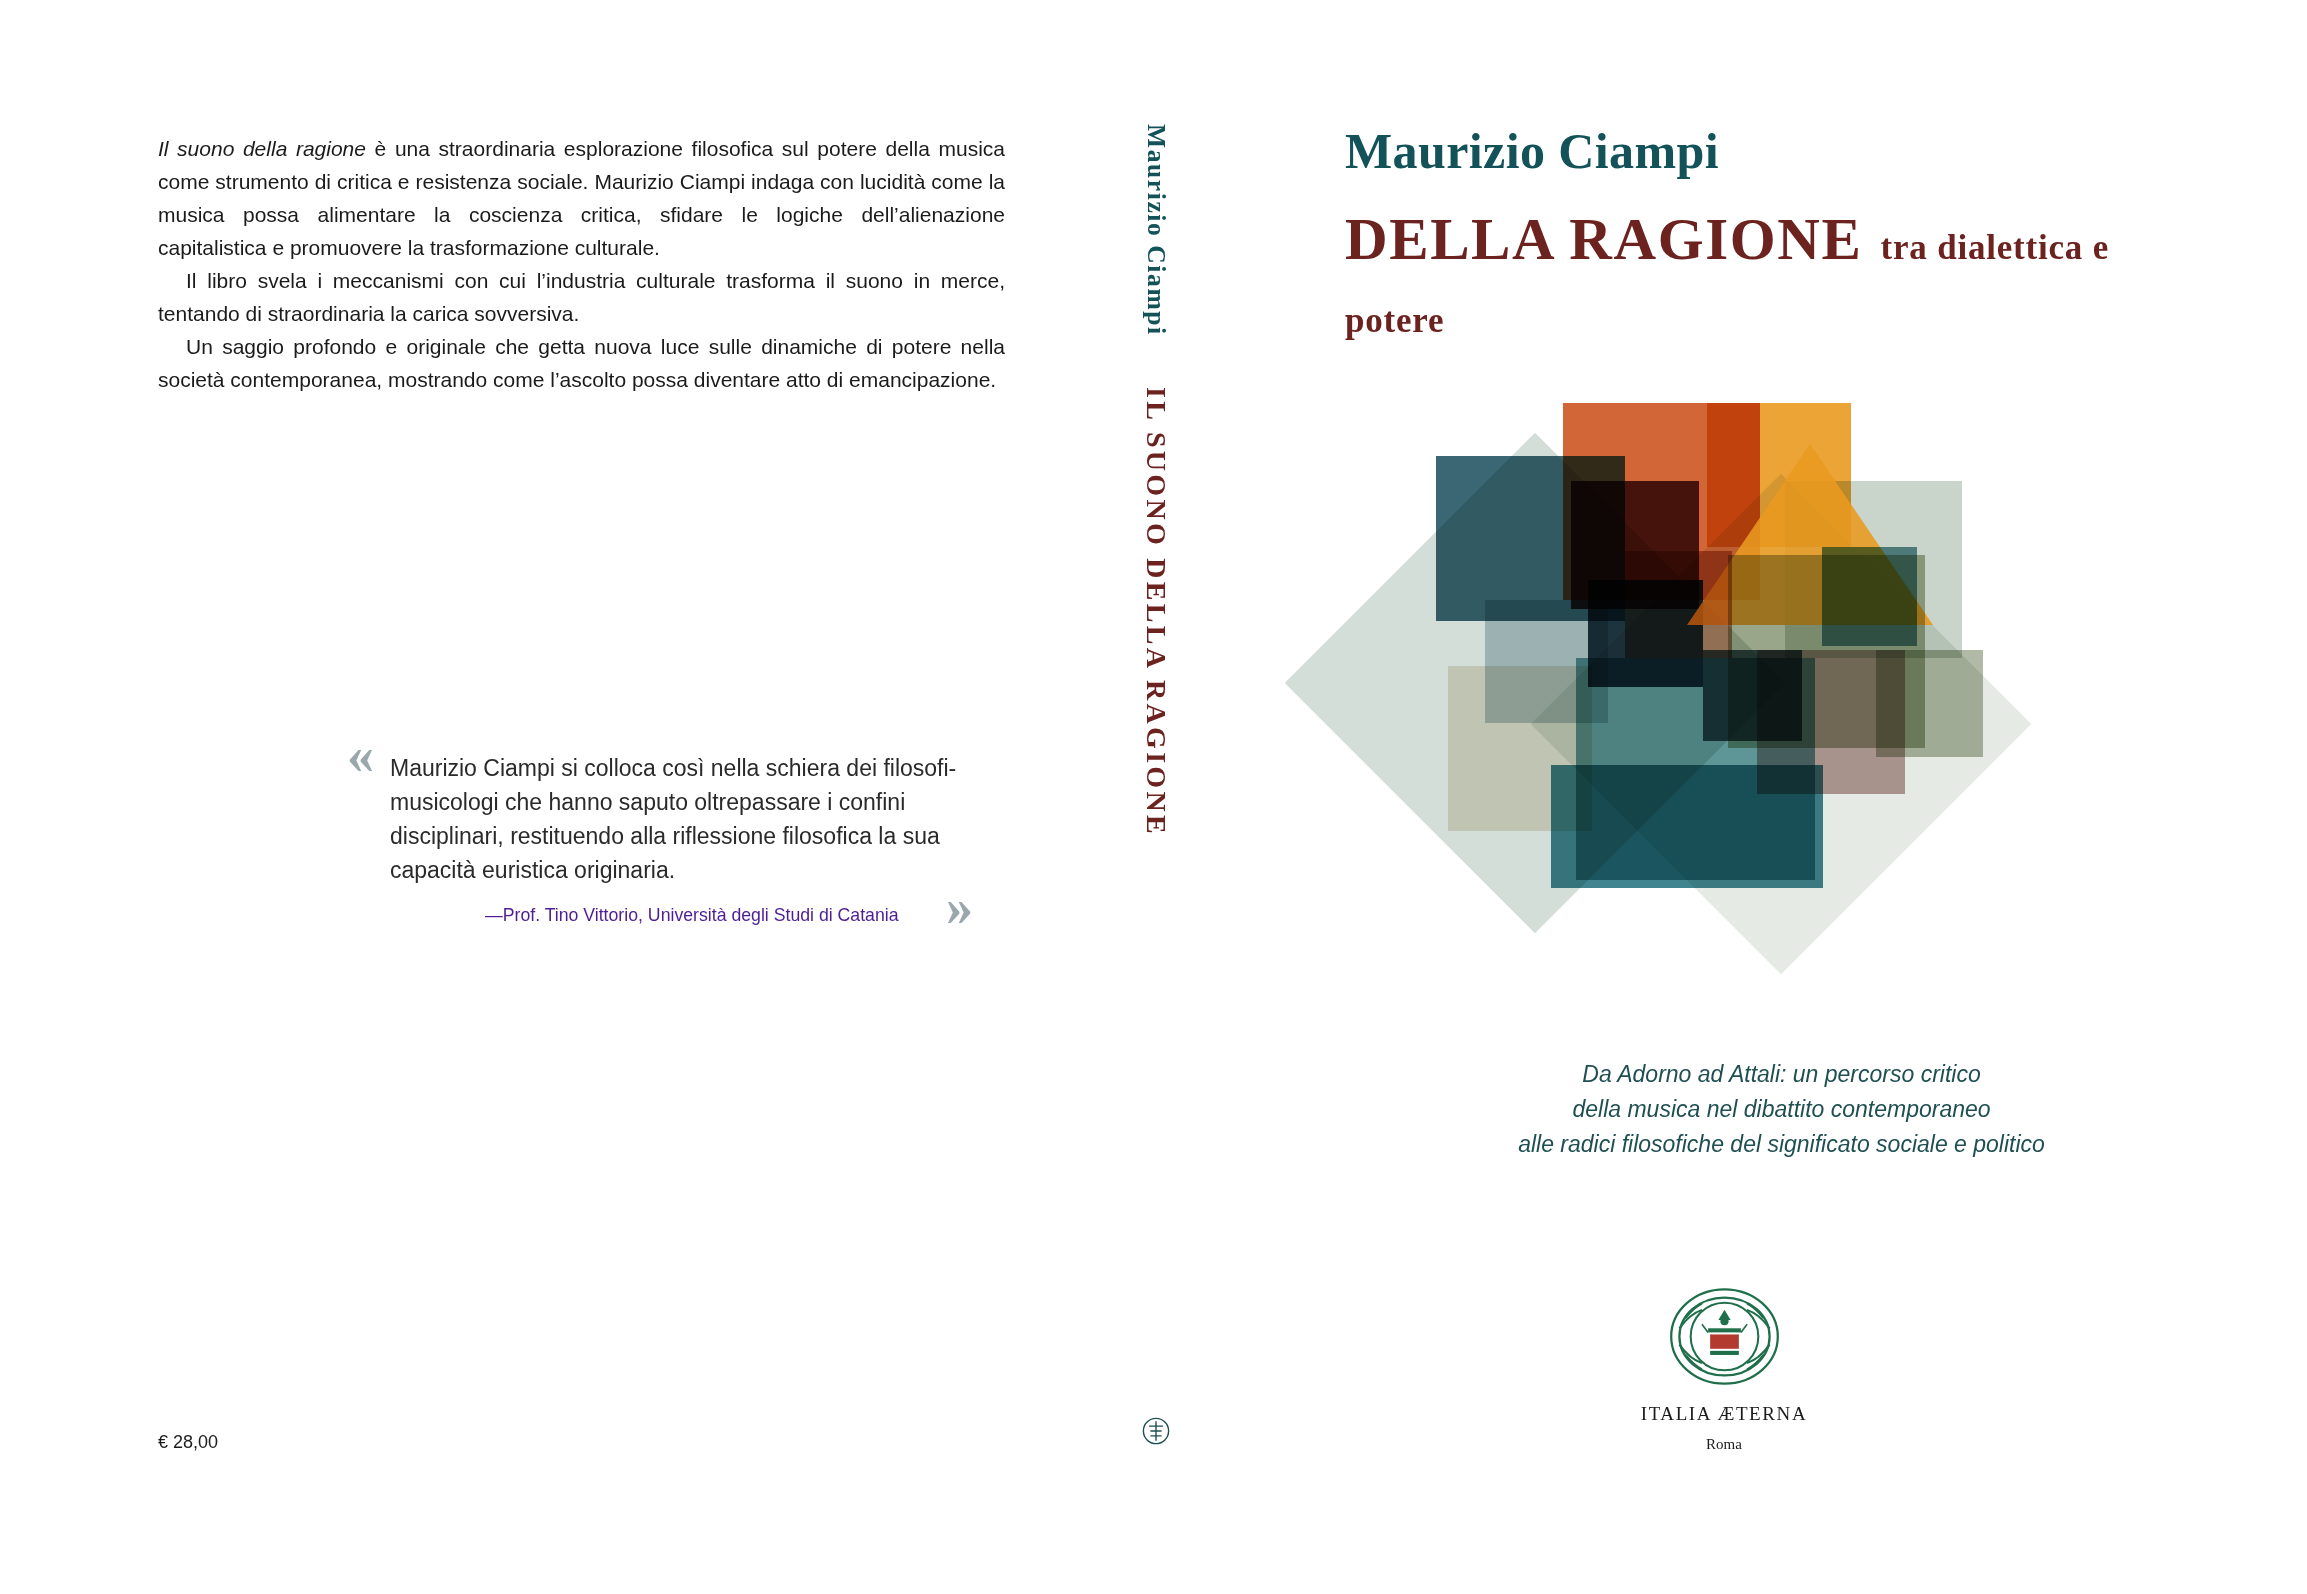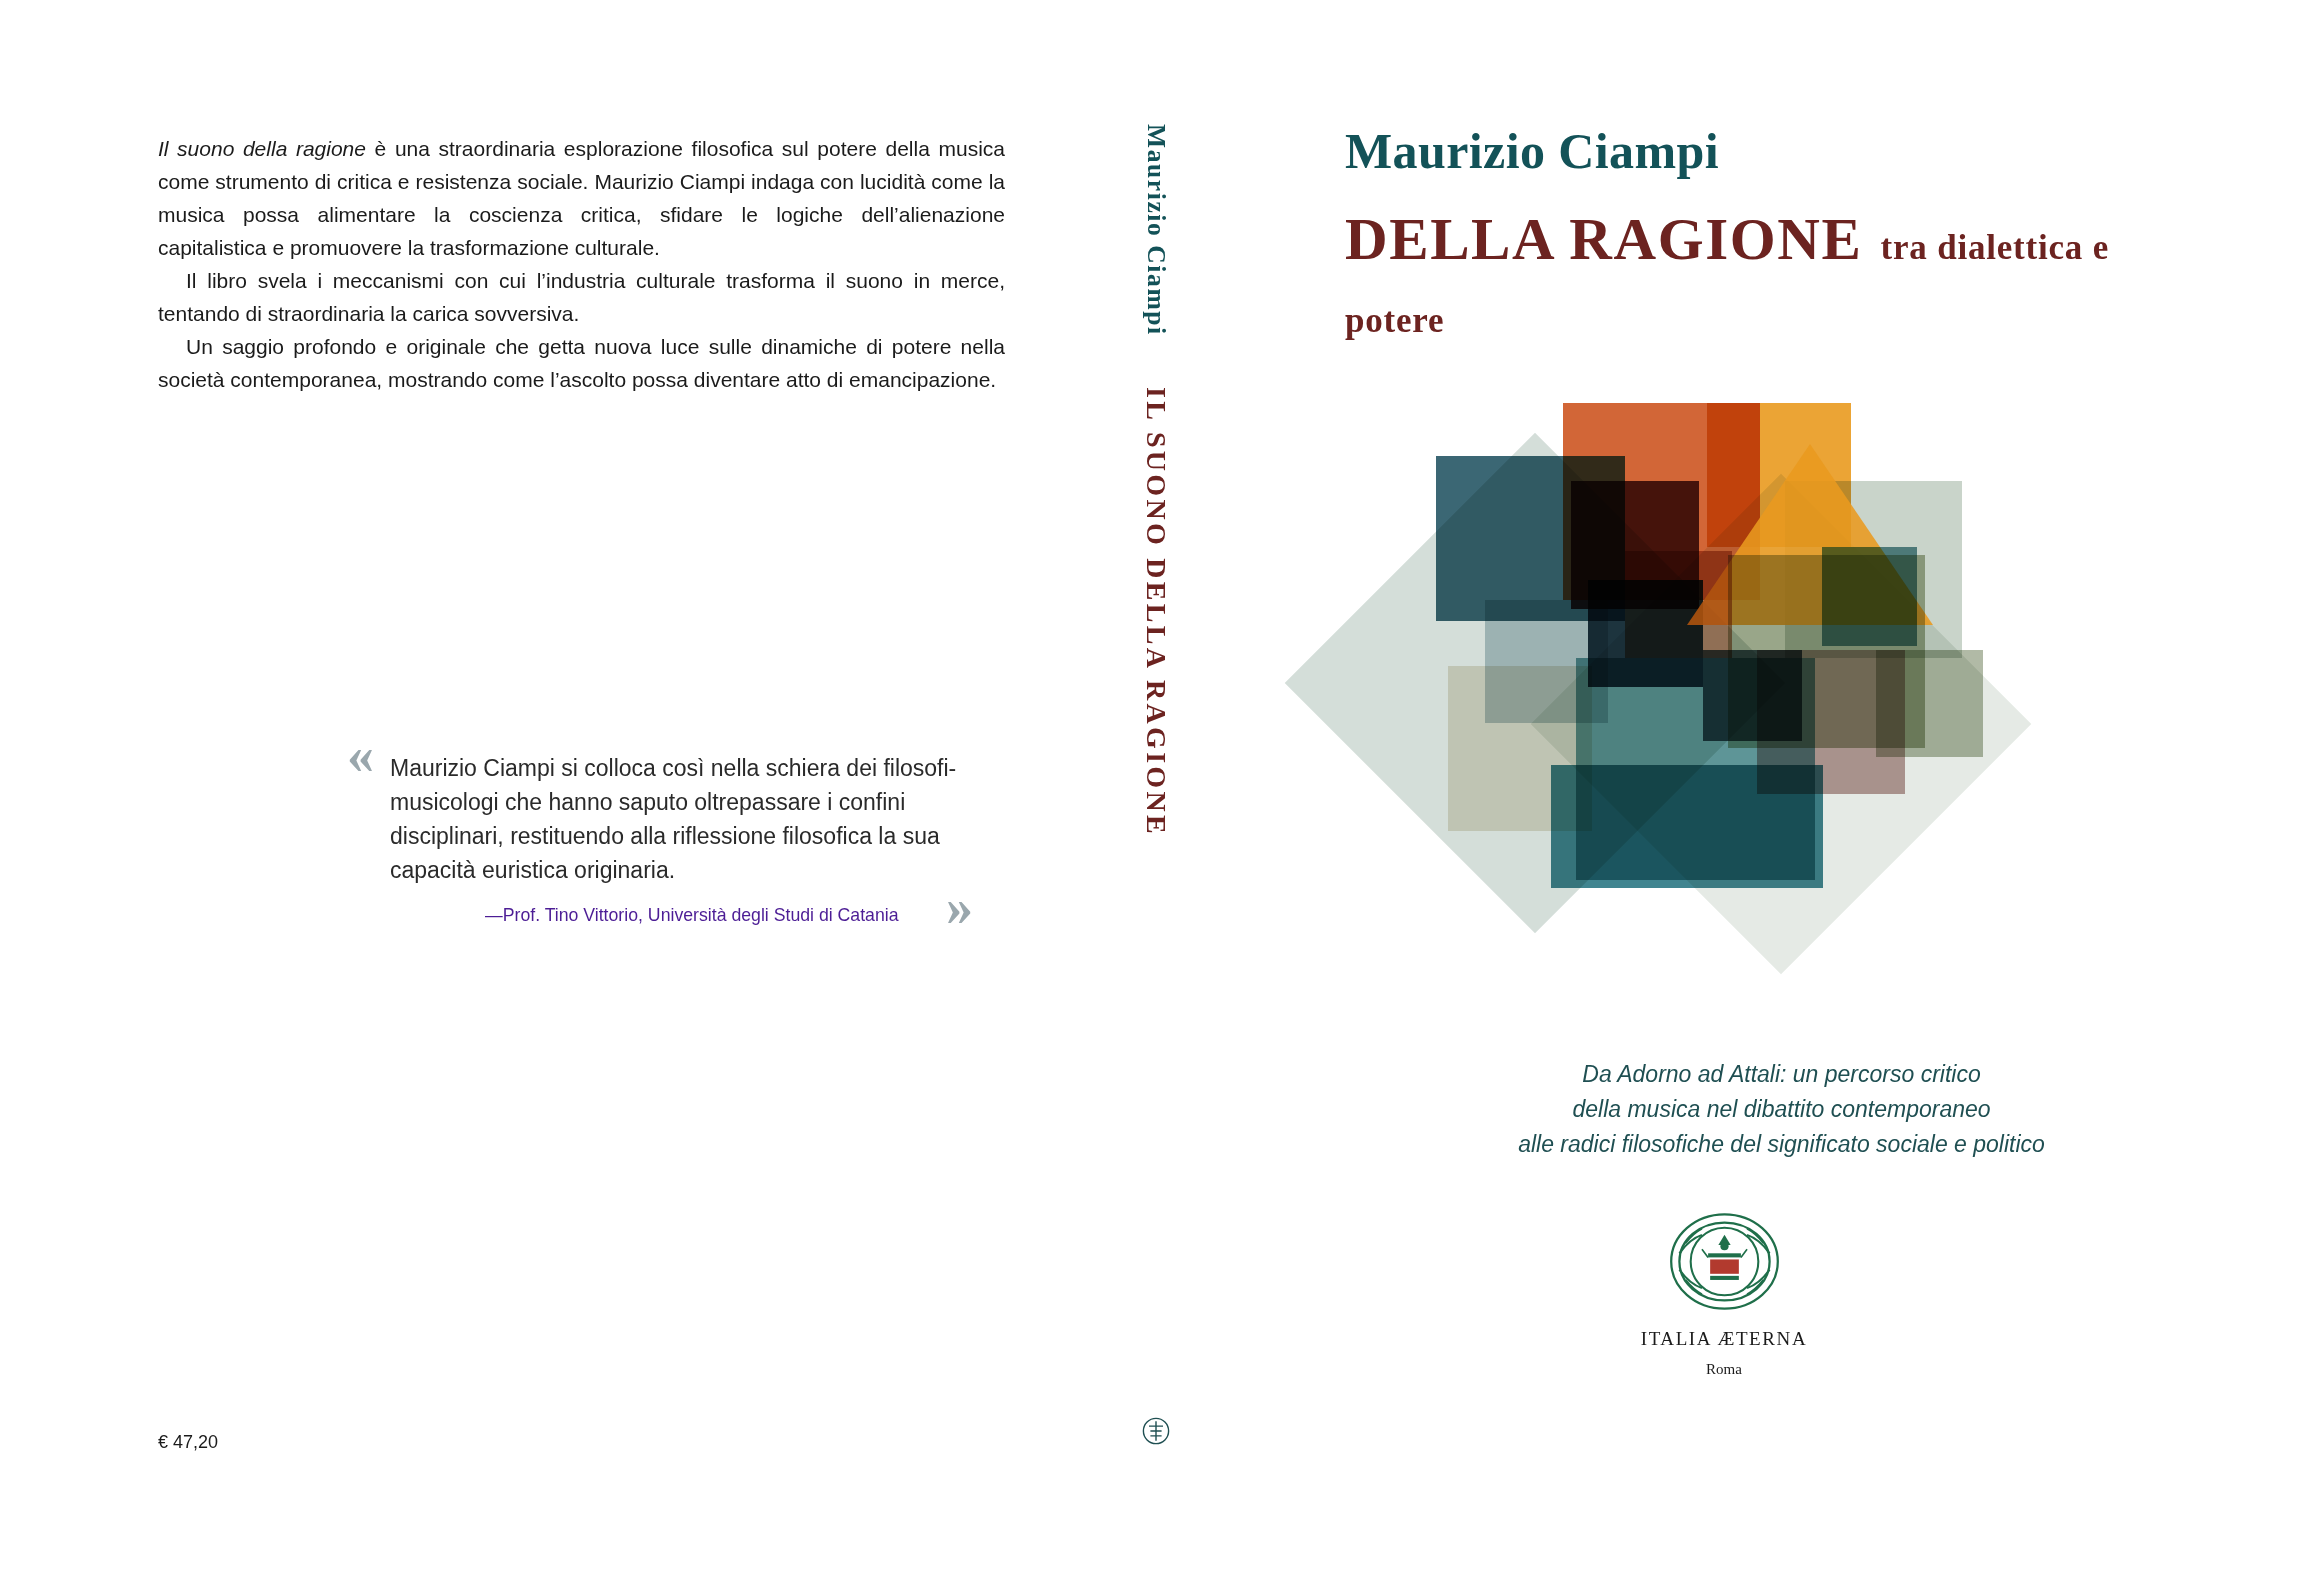--- a/index.html
+++ b/index.html
@@ -188,21 +188,21 @@
     font-family: "Liberation Sans", sans-serif;
     font-style: italic;
     font-size: 23px;
     line-height: 35px;
     color: #1f4f52;
   }
 
   .publisher {
     position: absolute;
     left: 50%;
-    top: 1093px;
+    top: 1168px;
     transform: translateX(-50%);
     width: 272px;
     text-align: center;
   }
   .pub-logo {
     width: 123px;
     height: 123px;
     margin: 0 auto;
   }
   .pub-name {
@@ -232,21 +232,21 @@
       <p>Un saggio profondo e originale che getta nuova luce sulle dinamiche di potere nella società contemporanea, mostrando come l’ascolto possa diventare atto di emancipazione.</p>
     </div>
 
     <div class="pullquote">
       <div class="quote-mark quote-open">«</div>
       <div class="quote-text">Maurizio Ciampi si colloca così nella schiera dei filosofi-musicologi che hanno saputo oltrepassare i confini disciplinari, restituendo alla riflessione filosofica la sua capacità euristica originaria.</div>
       <div class="quote-mark quote-close">»</div>
       <div class="quote-attrib">—Prof. Tino Vittorio, Università degli Studi di Catania</div>
     </div>
 
-    <div class="price">€ 47,20</div>
+    <div class="price">€ 28,00</div>
   </div>
 
   <div class="spine">
     <div class="spine-author">Maurizio Ciampi</div>
     <div class="spine-title">IL SUONO  DELLA RAGIONE</div>
     <div class="spine-logo">
       <svg viewBox="0 0 40 40" width="28" height="28" aria-hidden="true">
         <circle cx="20" cy="20" r="18" fill="none" stroke="#1f4f52" stroke-width="2"></circle>
         <path d="M20 6 L20 34 M10 13 L30 13 M12 20 L28 20 M12 27 L28 27" stroke="#1f4f52" stroke-width="2" fill="none"></path>
       </svg>

